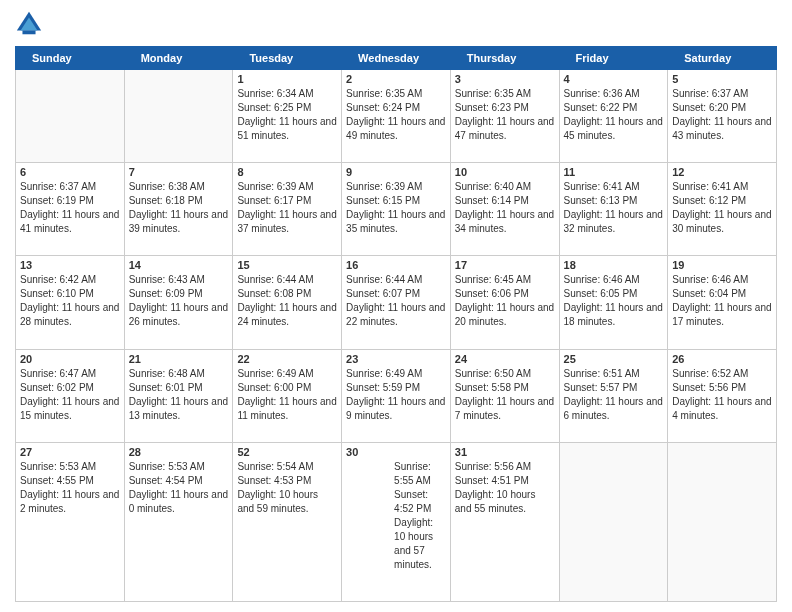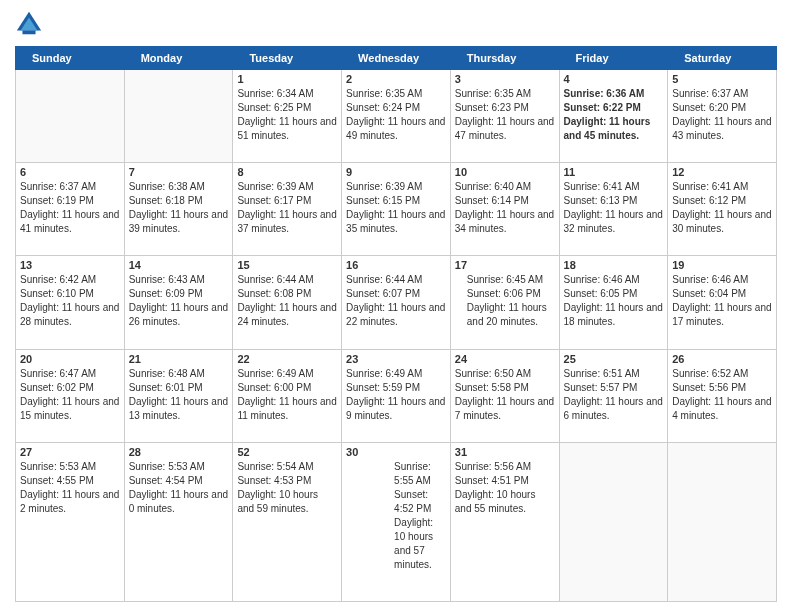--- a/index.html
+++ b/index.html
@@ -154,21 +154,21 @@
 Daylight: 11 hours and 49 minutes.</div>
           </td>
           <td>
             <span class="day-number">3</span>
             <div class="day-info" style="white-space: pre-line;">Sunrise: 6:35 AM
 Sunset: 6:23 PM
 Daylight: 11 hours and 47 minutes.</div>
           </td>
           <td>
             <span class="day-number">4</span>
-            <div class="day-info" style="white-space: pre-line; font-weight: bold;">Sunrise: 6:36 AM
+            <div class="day-info" style="white-space: pre-line;">Sunrise: 6:36 AM
 Sunset: 6:22 PM
 Daylight: 11 hours and 45 minutes.</div>
           </td>
           <td>
             <span class="day-number">5</span>
             <div class="day-info" style="white-space: pre-line;">Sunrise: 6:37 AM
 Sunset: 6:20 PM
 Daylight: 11 hours and 43 minutes.</div>
           </td>
         </tr>
@@ -236,21 +236,21 @@
 Daylight: 11 hours and 24 minutes.</div>
           </td>
           <td>
             <span class="day-number">16</span>
             <div class="day-info" style="white-space: pre-line;">Sunrise: 6:44 AM
 Sunset: 6:07 PM
 Daylight: 11 hours and 22 minutes.</div>
           </td>
           <td>
             <span class="day-number">17</span>
-            <div class="day-info" style="white-space: pre-line; margin-left: 12px;">Sunrise: 6:45 AM
+            <div class="day-info" style="white-space: pre-line;">Sunrise: 6:45 AM
 Sunset: 6:06 PM
 Daylight: 11 hours and 20 minutes.</div>
           </td>
           <td>
             <span class="day-number">18</span>
             <div class="day-info" style="white-space: pre-line;">Sunrise: 6:46 AM
 Sunset: 6:05 PM
 Daylight: 11 hours and 18 minutes.</div>
           </td>
           <td>

